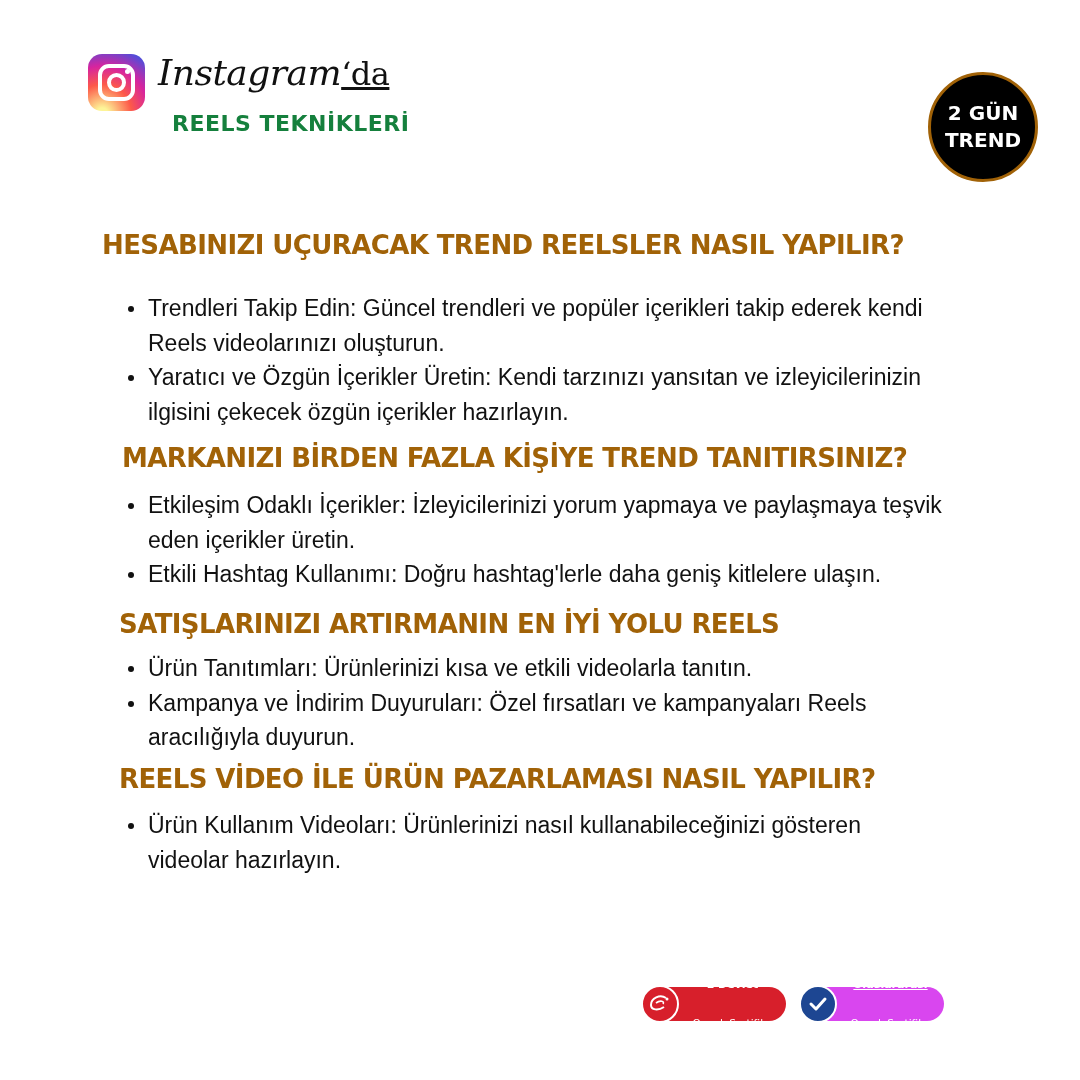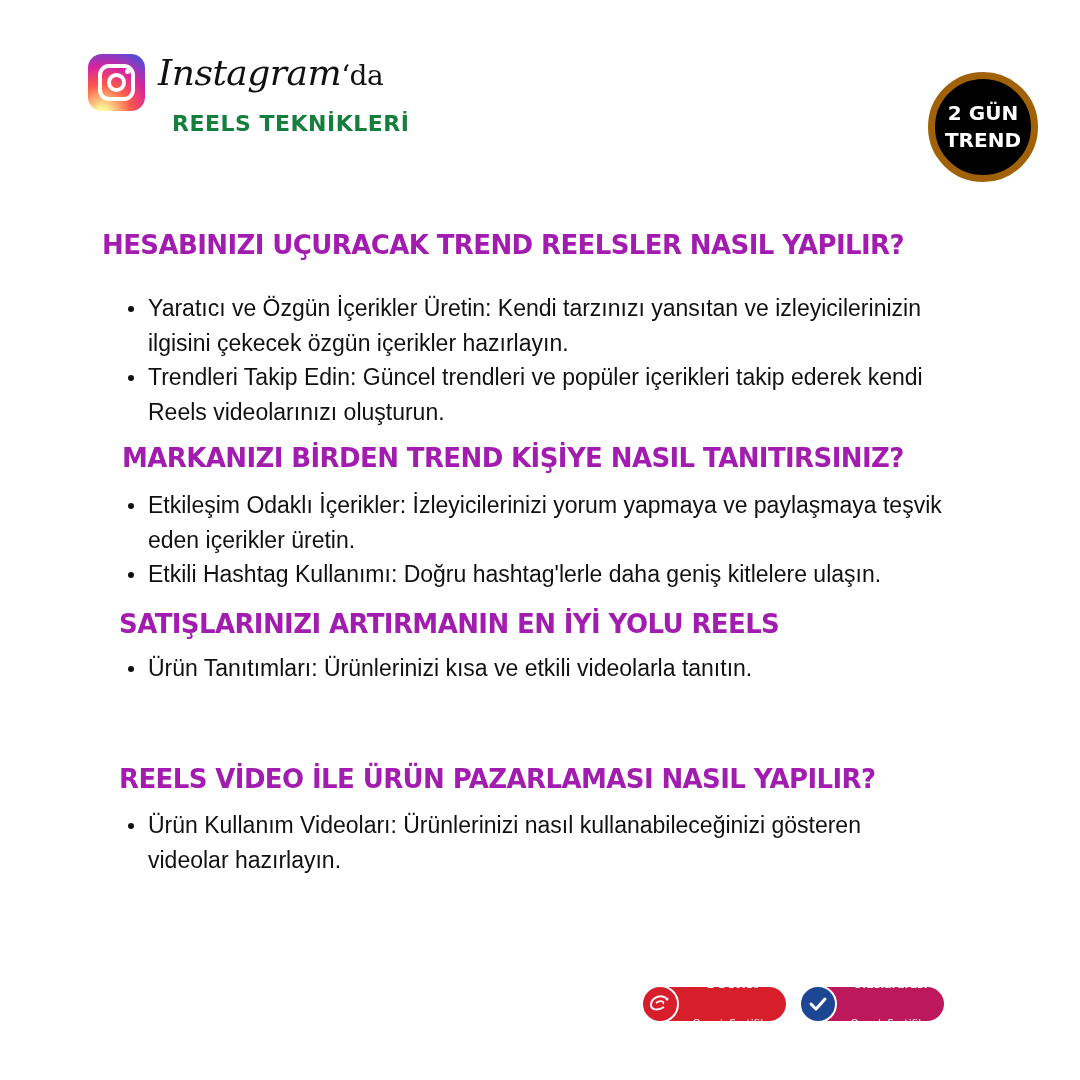--- a/index.html
+++ b/index.html
@@ -22,38 +22,38 @@
     .logo-icon .dot {
       position: absolute; left: 37px; top: 15px; width: 5px; height: 5px;
       background: #fff; border-radius: 50%;
     }
 
     .brand-script {
       position: absolute; left: 158px; top: 52px;
       font-family: "DejaVu Serif", serif; font-style: italic; font-size: 36px;
       color: #111; letter-spacing: -0.5px;
     }
-    .brand-script .suffix { font-style: normal; font-weight: 300; font-size: 28px; }
+    .brand-script .suffix { font-style: normal; font-weight: 300; font-size: 32px; text-decoration: underline; }
 
     .brand-sub {
       position: absolute; left: 172px; top: 111px;
       font-family: "DejaVu Sans", sans-serif; font-weight: bold; font-size: 22px;
       color: #15803d; letter-spacing: 0.5px;
     }
 
     .duration-badge {
       position: absolute; left: 928px; top: 72px; width: 110px; height: 110px;
-      border-radius: 50%; background: #000; border: 7px solid #a16207;
+      border-radius: 50%; background: #000; border: 3px solid #a16207;
       display: flex; flex-direction: column; align-items: center; justify-content: center;
       color: #fff; font-family: "DejaVu Sans", sans-serif; font-weight: bold; font-size: 20px; line-height: 27px;
     }
 
     .section-title {
       position: absolute; font-family: "DejaVu Sans", sans-serif; font-weight: bold;
-      color: #a21caf; font-size: 26px; letter-spacing: -0.6px; white-space: nowrap;
+      color: #a16207; font-size: 26px; letter-spacing: -0.6px; white-space: nowrap;
     }
 
     .bullets { position: absolute; left: 124px; list-style: none; }
     .bullets li {
       position: relative; padding-left: 24px;
       font-family: "Liberation Sans", sans-serif; font-size: 23px; line-height: 34.5px; color: #111;
     }
     .bullets li::before {
       content: ""; position: absolute; left: 4px; top: 15px; width: 6px; height: 6px; border-radius: 50%; background: #111;
     }
@@ -64,54 +64,55 @@
     }
     .cert .seal {
       width: 38px; height: 38px; border-radius: 50%; border: 2px solid #fff;
       display: flex; align-items: center; justify-content: center; margin-left: -2px; flex: none;
     }
     .cert .txt { flex: 1; text-align: center; line-height: 13px; }
     .cert .t1 { font-weight: bold; font-size: 11px; display: block; }
     .cert .t2 { font-size: 10.5px; display: block; margin-top: 26px; }
     .cert-edevlet { left: 643px; top: 987px; width: 143px; background: #d71f2b; }
     .cert-edevlet .seal { background: #d71f2b; }
-    .cert-intl { left: 801px; top: 987px; width: 143px; background: #be185d; }
+    .cert-intl { left: 801px; top: 987px; width: 143px; background: #d946ef; text-decoration: underline; }
     .cert-intl .seal { background: #1d4692; }
   </style>
 </head>
 <body>
 
 <div class="logo-icon">
   <div class="outer"></div>
     <div class="lens"></div>
     <div class="dot"></div>
 </div>
 <div class="brand-script"><span>Instagram</span><span class="suffix">‘da</span></div>
 <div class="brand-sub">REELS TEKNİKLERİ</div>
 
 <div class="duration-badge">
   <span>2 GÜN</span>
   <span>TREND</span>
 </div>
 
 <div class="section-title" style="left:102px; top:230px;">HESABINIZI UÇURACAK TREND REELSLER NASIL YAPILIR?</div>
 <ul class="bullets" style="top:291px; width:820px;">
+  <li>Trendleri Takip Edin: Güncel trendleri ve popüler içerikleri takip ederek kendi Reels videolarınızı oluşturun.</li>
   <li>Yaratıcı ve Özgün İçerikler Üretin: Kendi tarzınızı yansıtan ve izleyicilerinizin ilgisini çekecek özgün içerikler hazırlayın.</li>
-  <li>Trendleri Takip Edin: Güncel trendleri ve popüler içerikleri takip ederek kendi Reels videolarınızı oluşturun.</li>
 </ul>
 
-<div class="section-title" style="left:122px; top:443px;">MARKANIZI BİRDEN TREND KİŞİYE NASIL TANITIRSINIZ?</div>
+<div class="section-title" style="left:122px; top:443px;">MARKANIZI BİRDEN FAZLA KİŞİYE TREND TANITIRSINIZ?</div>
 <ul class="bullets" style="top:488px; width:830px;">
   <li>Etkileşim Odaklı İçerikler: İzleyicilerinizi yorum yapmaya ve paylaşmaya teşvik eden içerikler üretin.</li>
   <li>Etkili Hashtag Kullanımı: Doğru hashtag'lerle daha geniş kitlelere ulaşın.</li>
 </ul>
 
 <div class="section-title" style="left:119px; top:609px;">SATIŞLARINIZI ARTIRMANIN EN İYİ YOLU REELS</div>
 <ul class="bullets" style="top:651px; width:810px;">
   <li>Ürün Tanıtımları: Ürünlerinizi kısa ve etkili videolarla tanıtın.</li>
+  <li>Kampanya ve İndirim Duyuruları: Özel fırsatları ve kampanyaları Reels aracılığıyla duyurun.</li>
 </ul>
 
 <div class="section-title" style="left:119px; top:764px;">REELS VİDEO İLE ÜRÜN PAZARLAMASI NASIL YAPILIR?</div>
 <ul class="bullets" style="top:808px; width:820px;">
   <li>Ürün Kullanım Videoları: Ürünlerinizi nasıl kullanabileceğinizi gösteren videolar hazırlayın.</li>
 </ul>
 
 <div class="cert cert-edevlet">
   <div class="seal">
     <svg width="24" height="20" viewBox="0 0 24 20">

